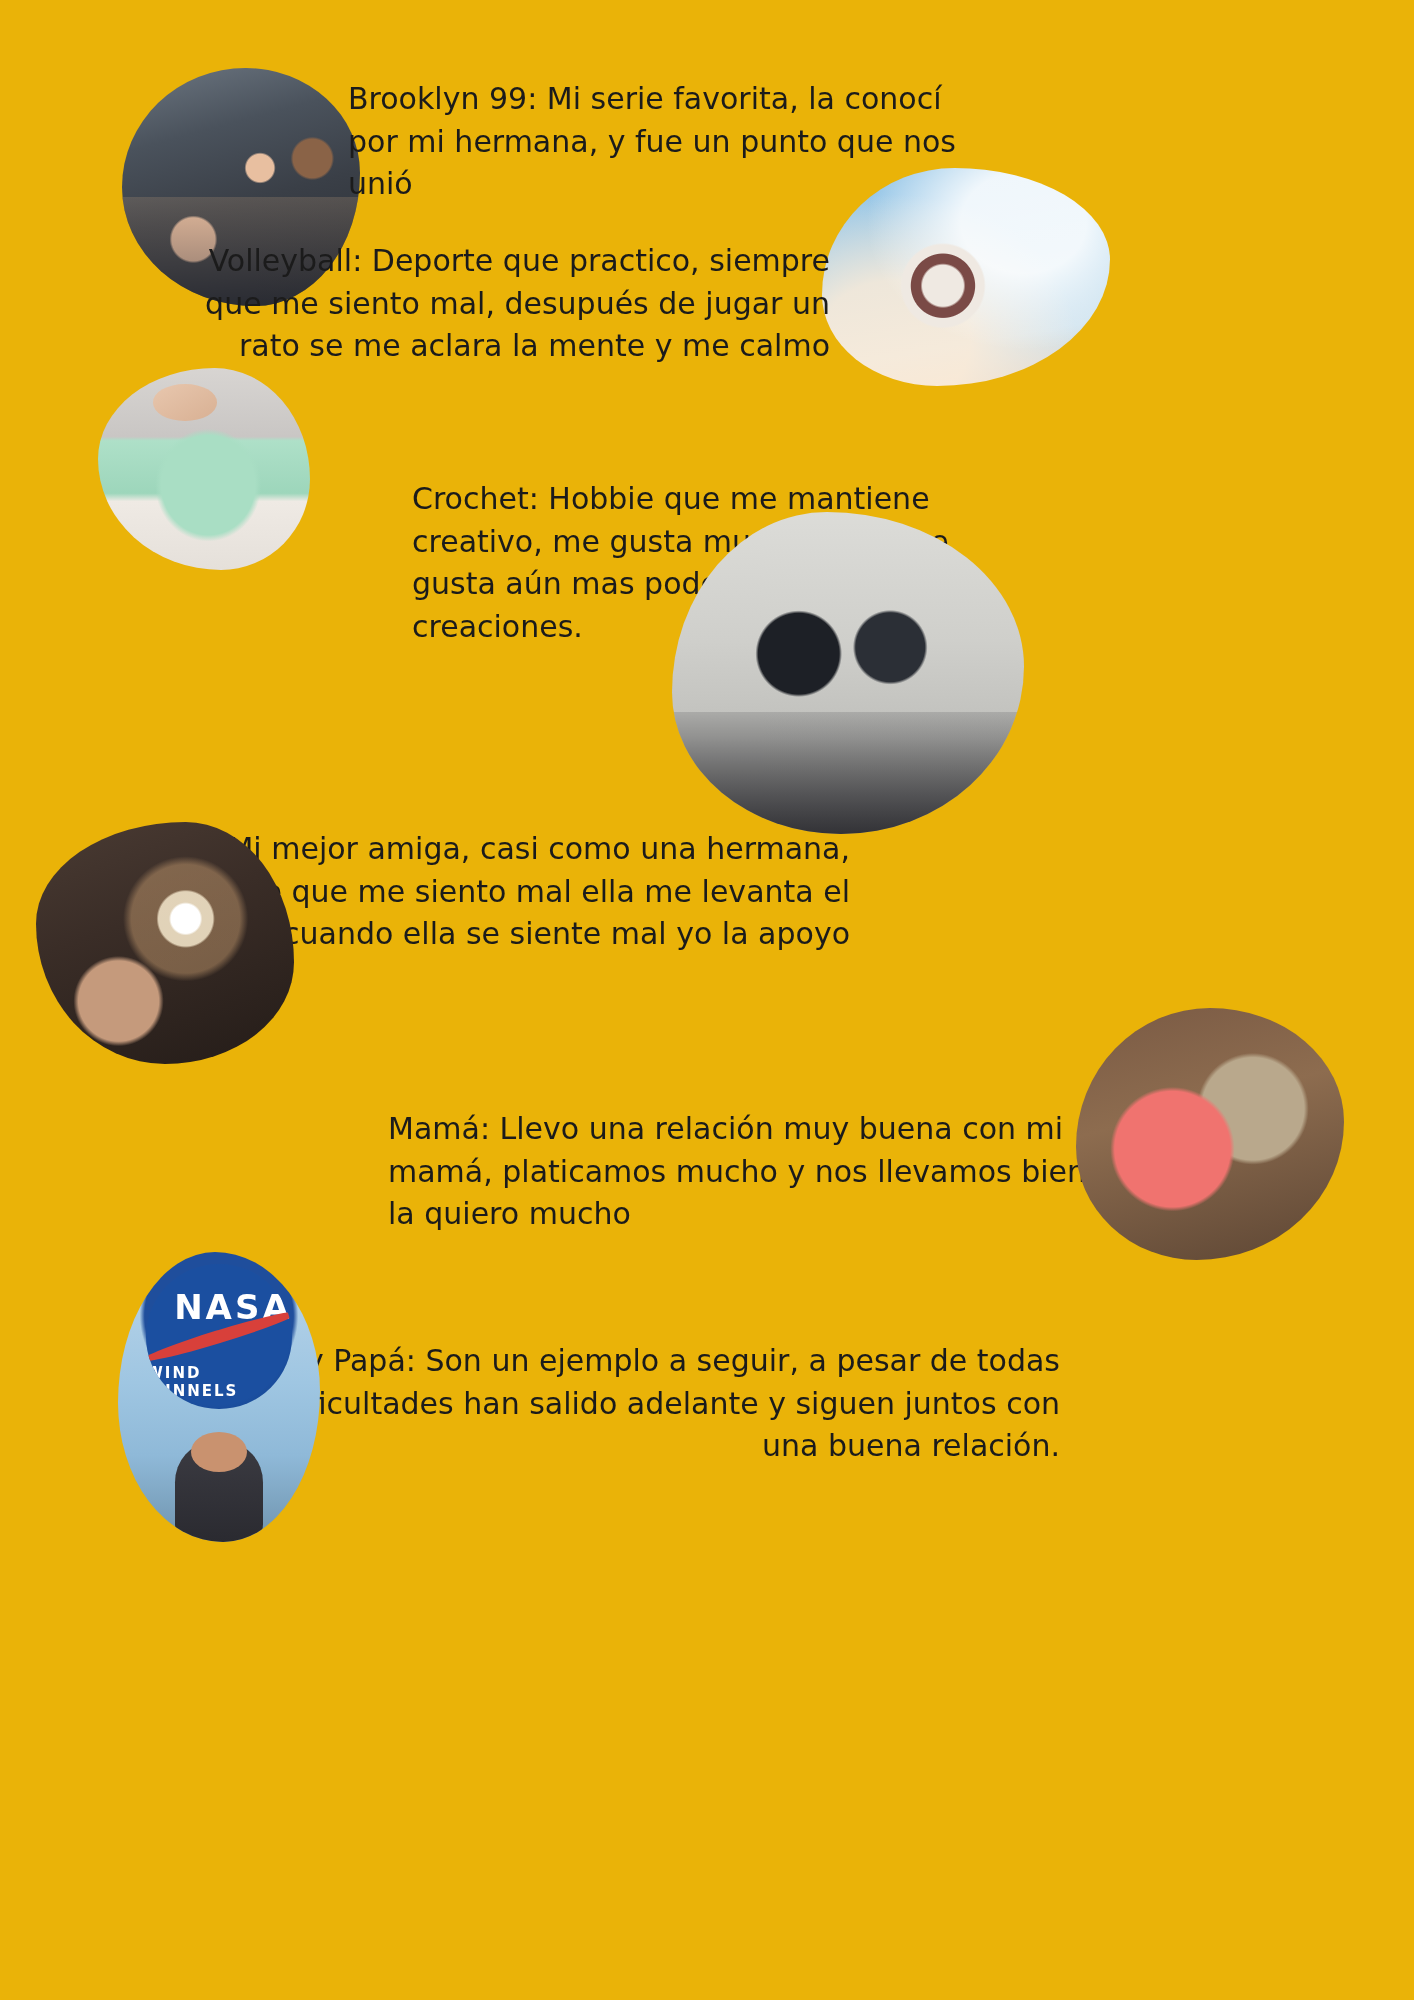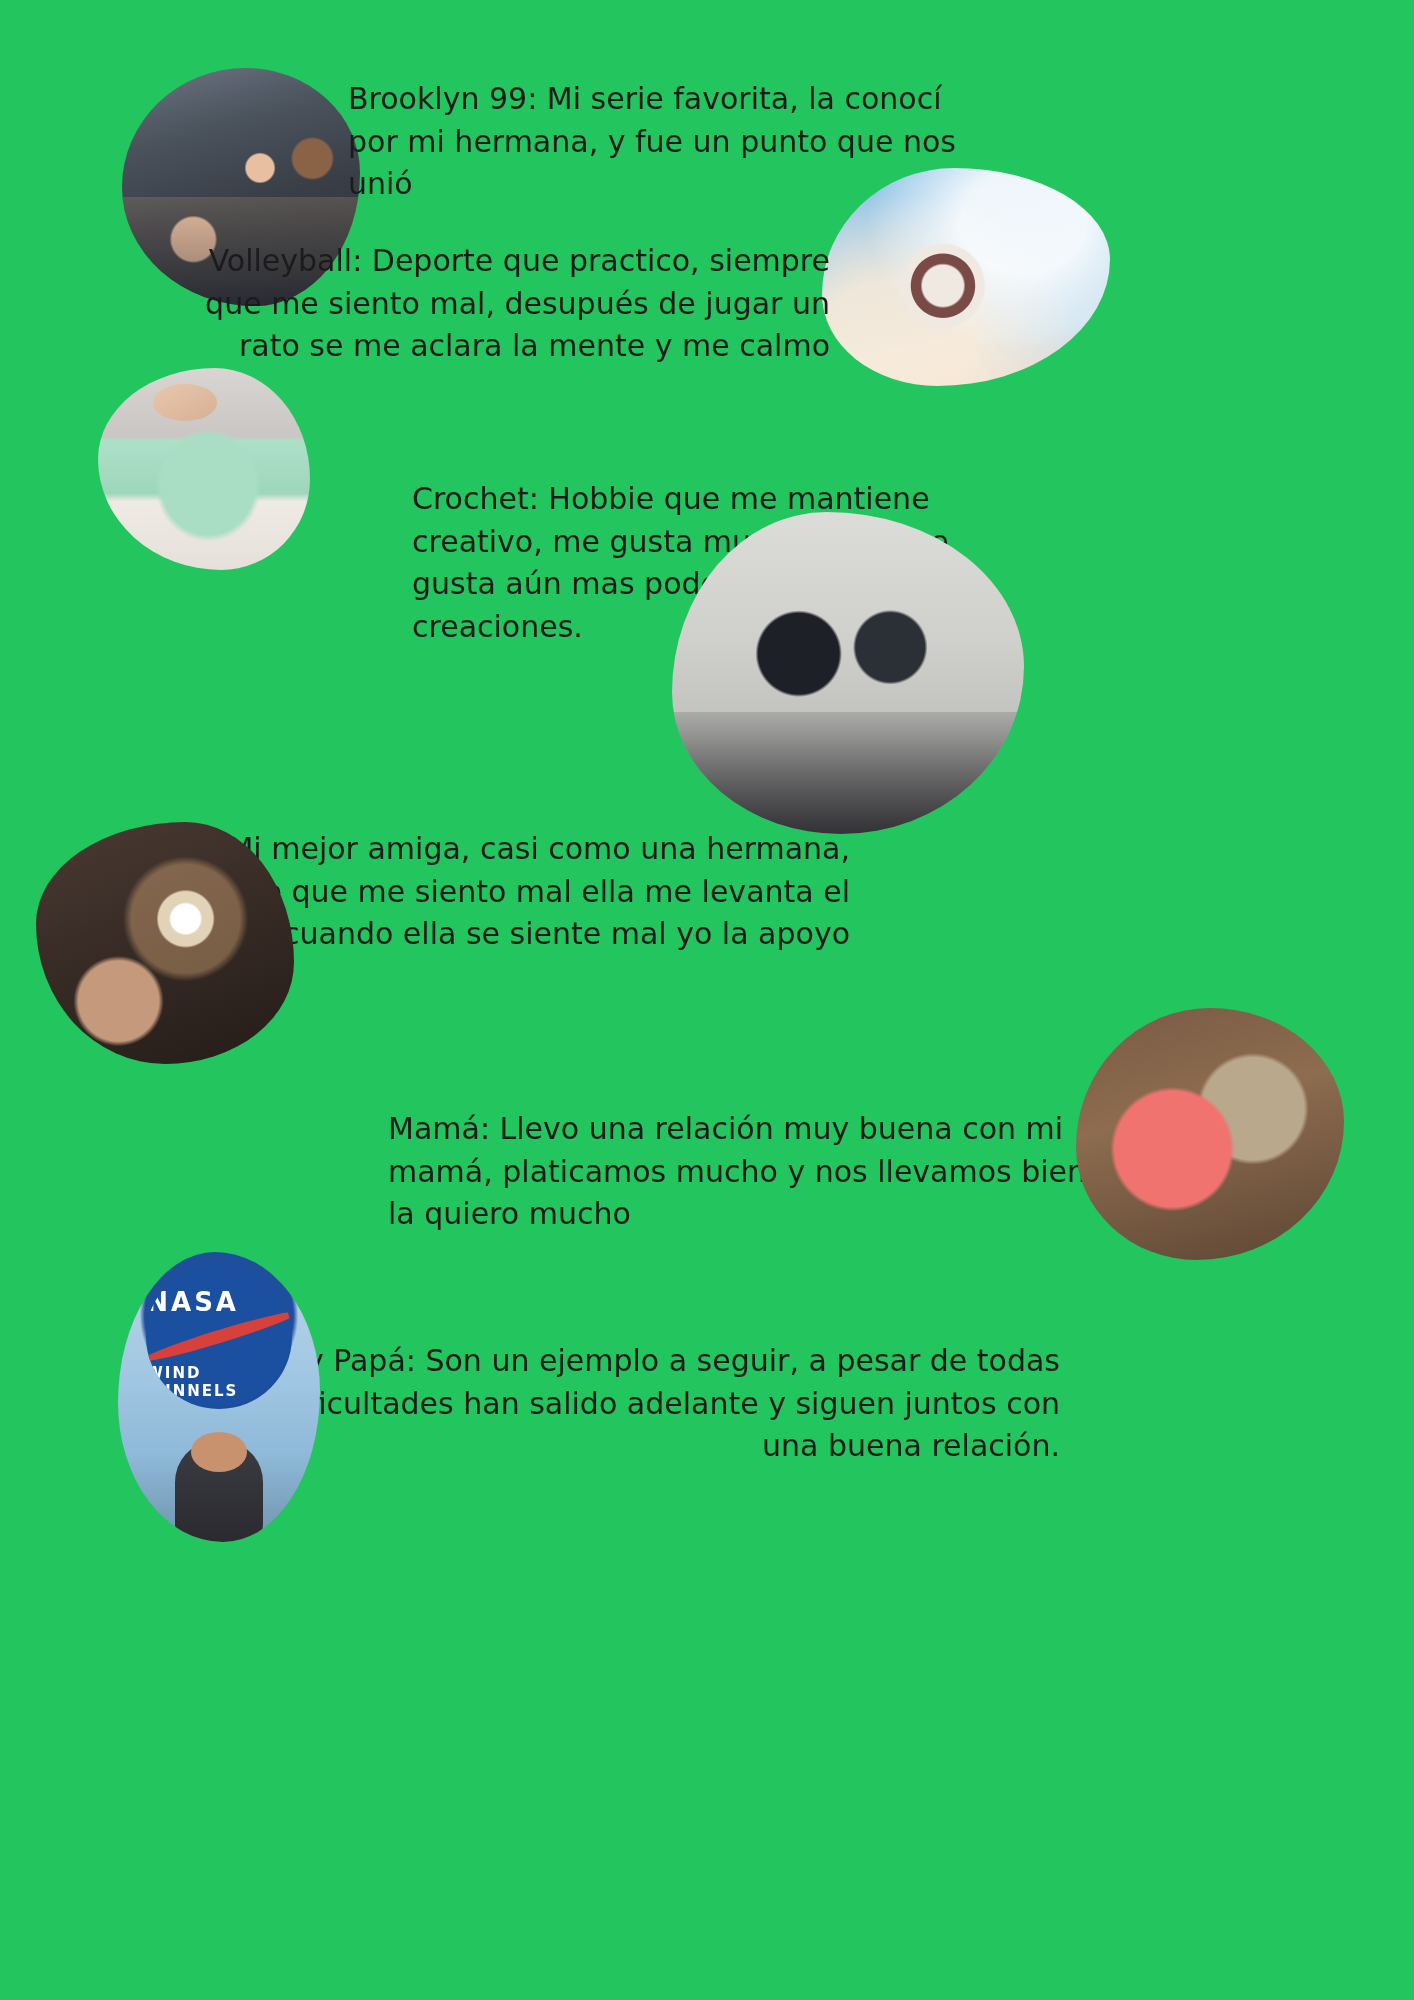--- a/index.html
+++ b/index.html
@@ -13,21 +13,21 @@
     position: relative;
     font-family: "DejaVu Sans", sans-serif;
     color: #1a1a1a;
     overflow: hidden;
   }
 
   .page {
     position: relative;
     width: 1414px;
     height: 2000px;
-    background: #22c55e;
+    background: #eab308;
   }
 
   
   .txt {
     position: absolute;
     font-family: "DejaVu Sans", sans-serif;
     font-size: 30px;
     line-height: 1.42;
     color: #1b1b1b;
     white-space: pre-wrap;
@@ -140,22 +140,22 @@
     color: #ffffff;
     font-family: "DejaVu Sans", sans-serif;
     font-weight: bold;
     overflow: hidden;
   }
   #nasa-logo .nasa-word {
     position: absolute;
     top: 16%;
     left: 0;
     width: 100%;
-    text-align: left;
-    font-size: 26px;
+    text-align: right;
+    font-size: 34px;
     letter-spacing: 3px;
     color: #ffffff;
   }
   #nasa-logo .nasa-sub {
     position: absolute;
     bottom: 6%;
     left: 0;
     width: 100%;
     text-align: left;
     font-size: 15px;

